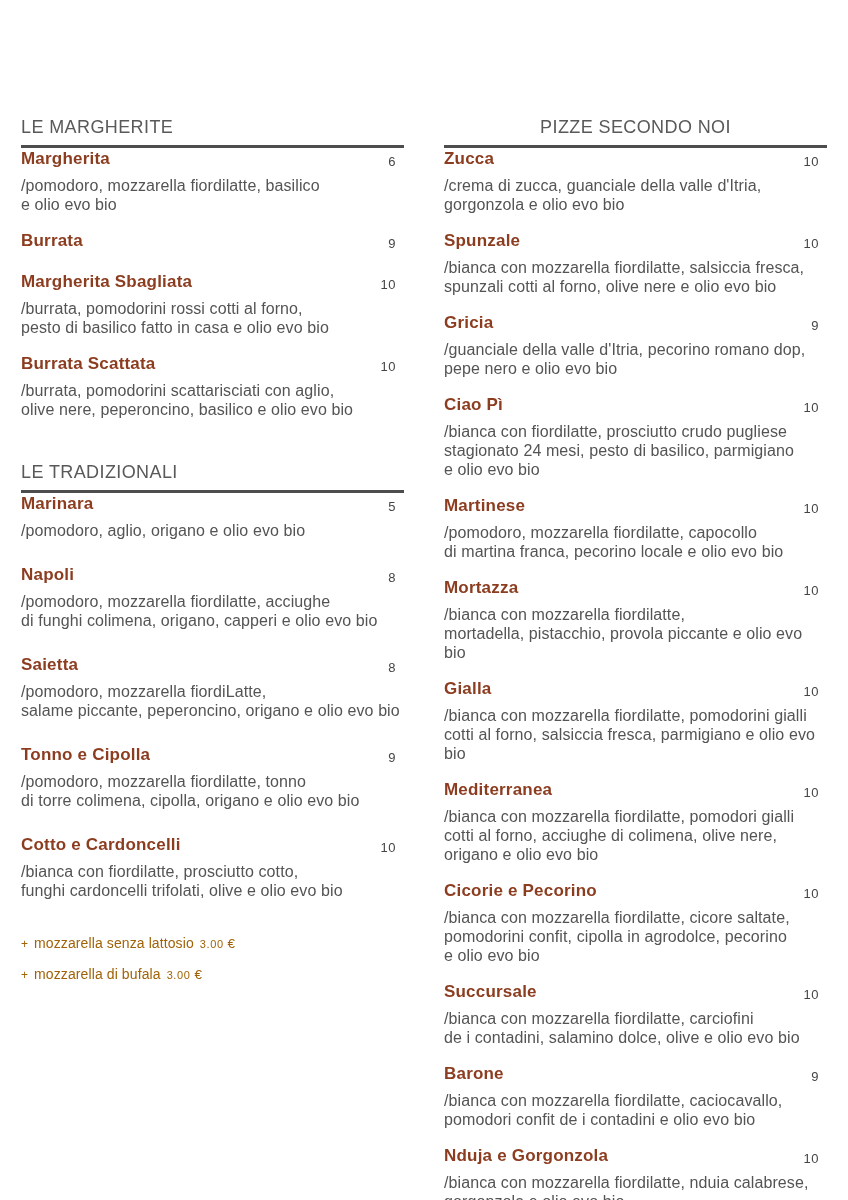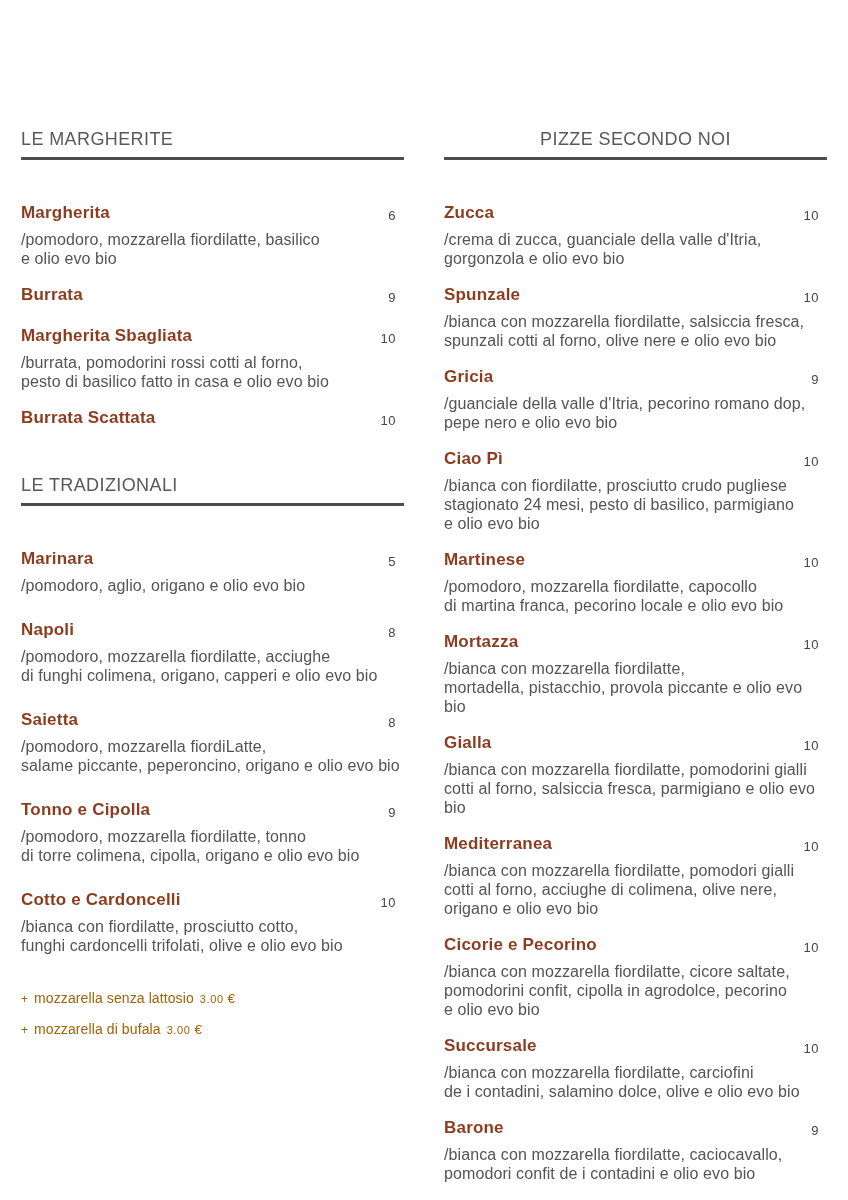--- a/index.html
+++ b/index.html
@@ -7,38 +7,38 @@
   .page {
     position: relative;
     width: 848px;
     height: 1200px;
     background: #ffffff;
     font-family: "Liberation Sans", sans-serif;
     overflow: hidden;
   }
   .col {
     position: absolute;
-    top: 128px;
+    top: 116px;
     width: 383px;
   }
   .col-left  { left: 21px; }
   .col-right { left: 444px; }
 
   .section-title {
     font-size: 18px;
     font-weight: 400;
     color: #595959;
     letter-spacing: 0.4px;
     line-height: 22px;
     padding-bottom: 7px;
     border-bottom: 3px solid #4d4d4d;
   }
   .col-right .section-title { text-align: center; }
 
-  .items { margin-top: 42px; }
+  .items { }
   .section + .section { margin-top: 42px; }
 
   .item { margin-bottom: 16px; }
   .section-trad .item { margin-bottom: 24px; }
 
   .item-head {
     display: flex;
     justify-content: space-between;
     align-items: flex-start;
     line-height: 22px;
@@ -110,20 +110,22 @@
           </div>
           <div class="item-desc">/burrata, pomodorini rossi cotti al forno,
 pesto di basilico fatto in casa e olio evo bio</div>
         </div>
 
         <div class="item">
           <div class="item-head">
             <span class="item-name">Burrata Scattata</span>
             <span class="item-price">10</span>
           </div>
+          <div class="item-desc">/burrata, pomodorini scattarisciati con aglio,
+olive nere, peperoncino, basilico e olio evo bio</div>
         </div>
 
       </div>
     </div>
 
     <div class="section section-trad">
       <div class="section-title">LE TRADIZIONALI</div>
       <div class="items">
 
         <div class="item">

